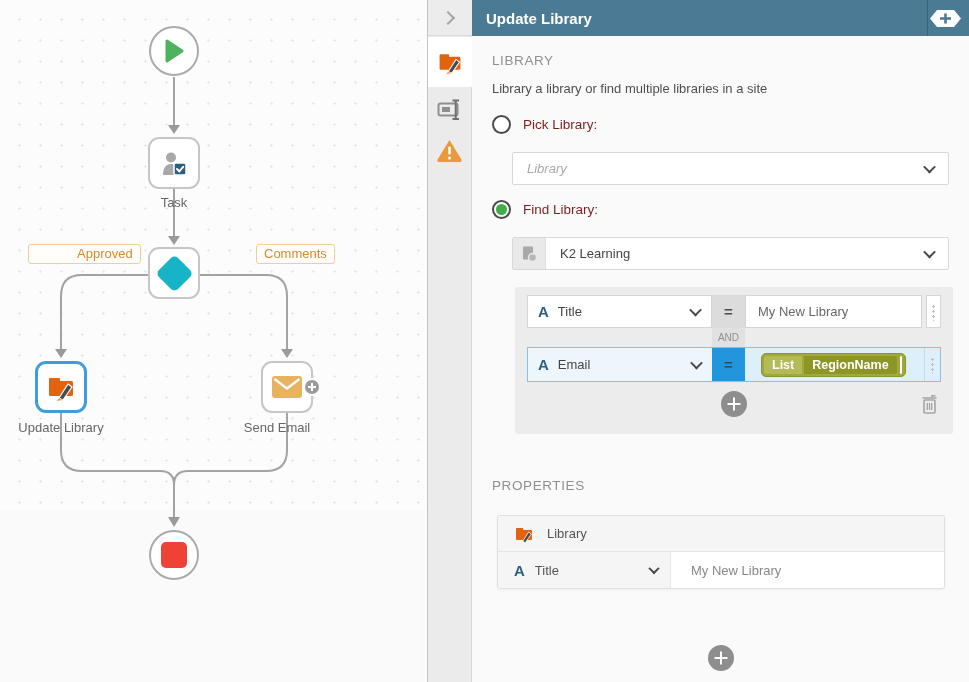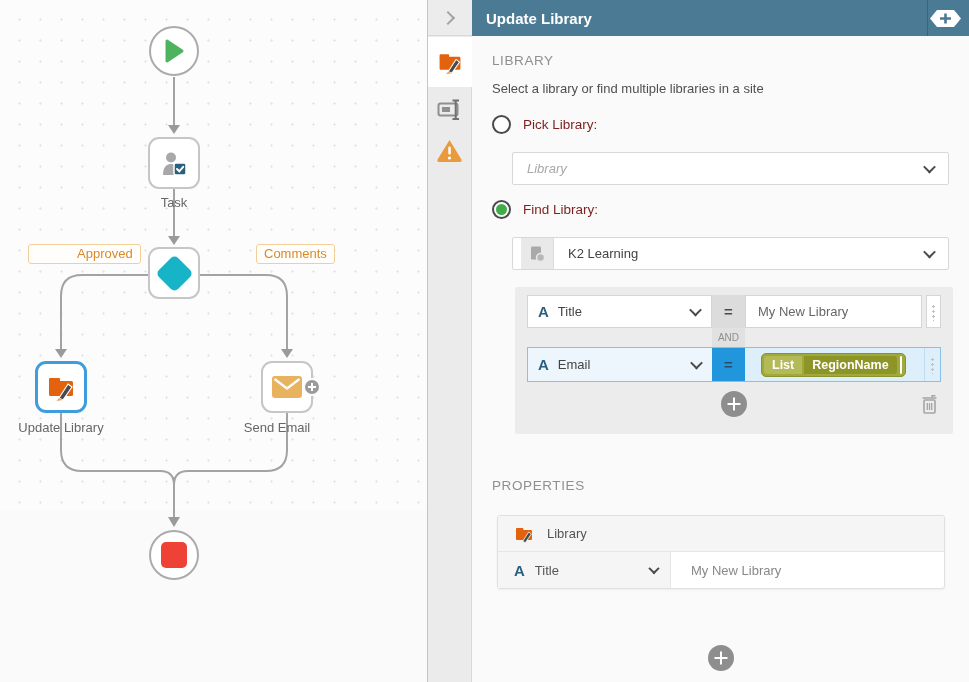--- a/index.html
+++ b/index.html
@@ -216,36 +216,36 @@
       <svg width="31" height="17" viewBox="0 0 31 17">
         <polygon points="7,0 24,0 31,8.5 24,17 7,17 0,8.5" fill="#fff"></polygon>
         <path d="M10 8.5 H21 M15.5 3.5 V13.5" stroke="#4a7a94" stroke-width="2.6"></path>
       </svg>
     </span>
   </div>
 
   <div class="content">
 
     <div class="section-heading" style="top:17px;">LIBRARY</div>
-    <div class="subtitle">Select a library or find multiple libraries in a site</div>
+    <div class="subtitle">Library a library or find multiple libraries in a site</div>
 
     <div class="radio-row" style="top:79px;">
       <span class="radio"></span>
       <span>Pick Library:</span>
     </div>
     <div class="dropdown" style="top:116px;">
       <span class="dd-placeholder">Library</span>
       <span class="chev"></span>
     </div>
 
     <div class="radio-row" style="top:164px;">
       <span class="radio selected"></span>
       <span>Find Library:</span>
     </div>
-    <div class="dropdown" style="top:201px; padding-left:8px;">
+    <div class="dropdown" style="top:201px; padding-left:0;">
       <span class="dd-iconbox">
         <svg width="18" height="18" viewBox="0 0 18 18">
           <rect x="3" y="1.5" width="10" height="13" rx="1" fill="#a9a9a9"></rect>
           <circle cx="12.5" cy="12.5" r="4" fill="#b7b7b7" stroke="#e9e9e9" stroke-width="1.5"></circle>
         </svg>
       </span>
       <span class="dd-value">K2 Learning</span>
       <span class="chev"></span>
     </div>
 

